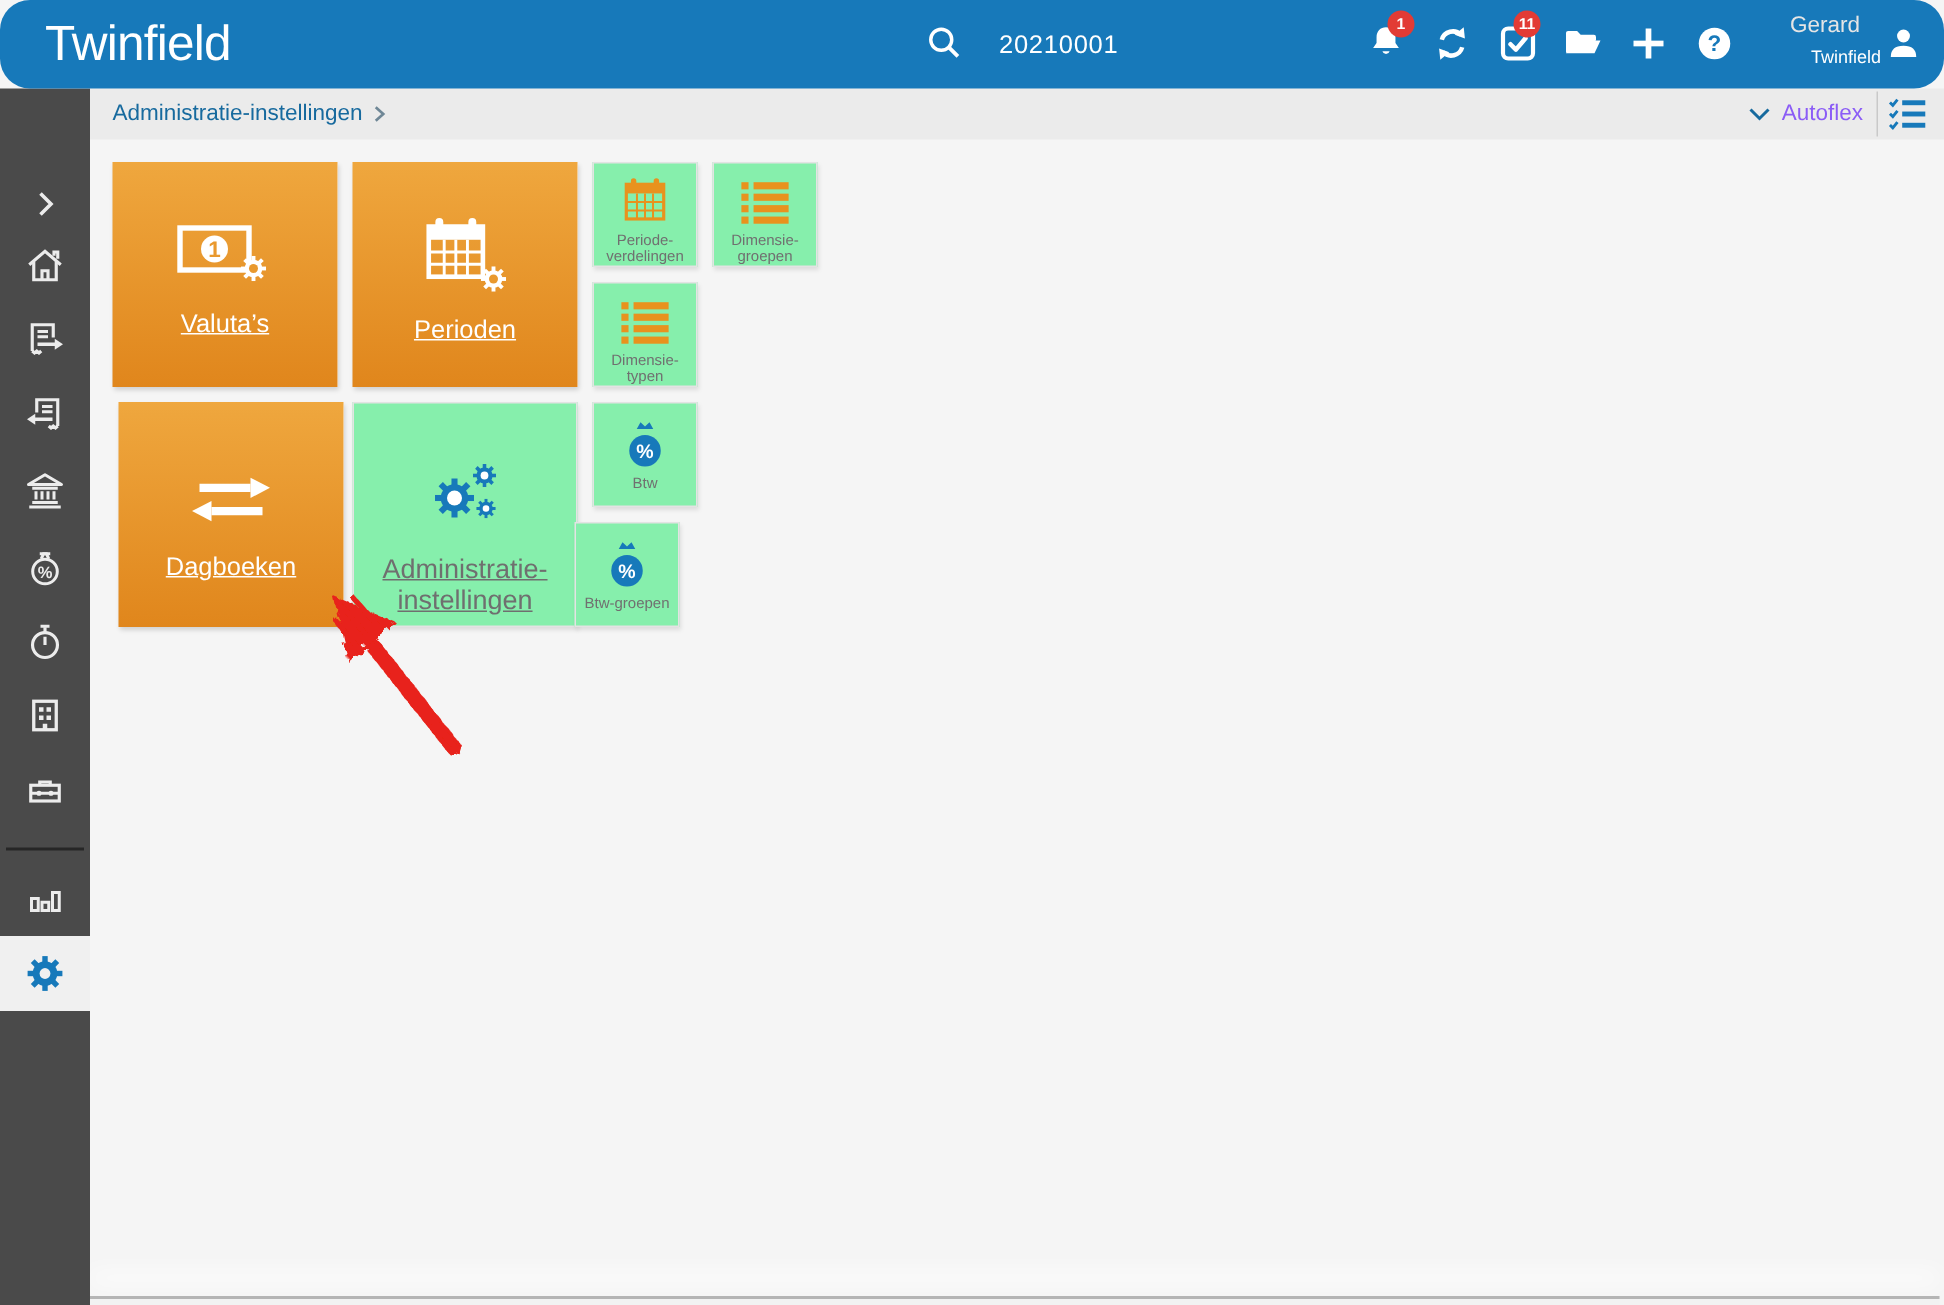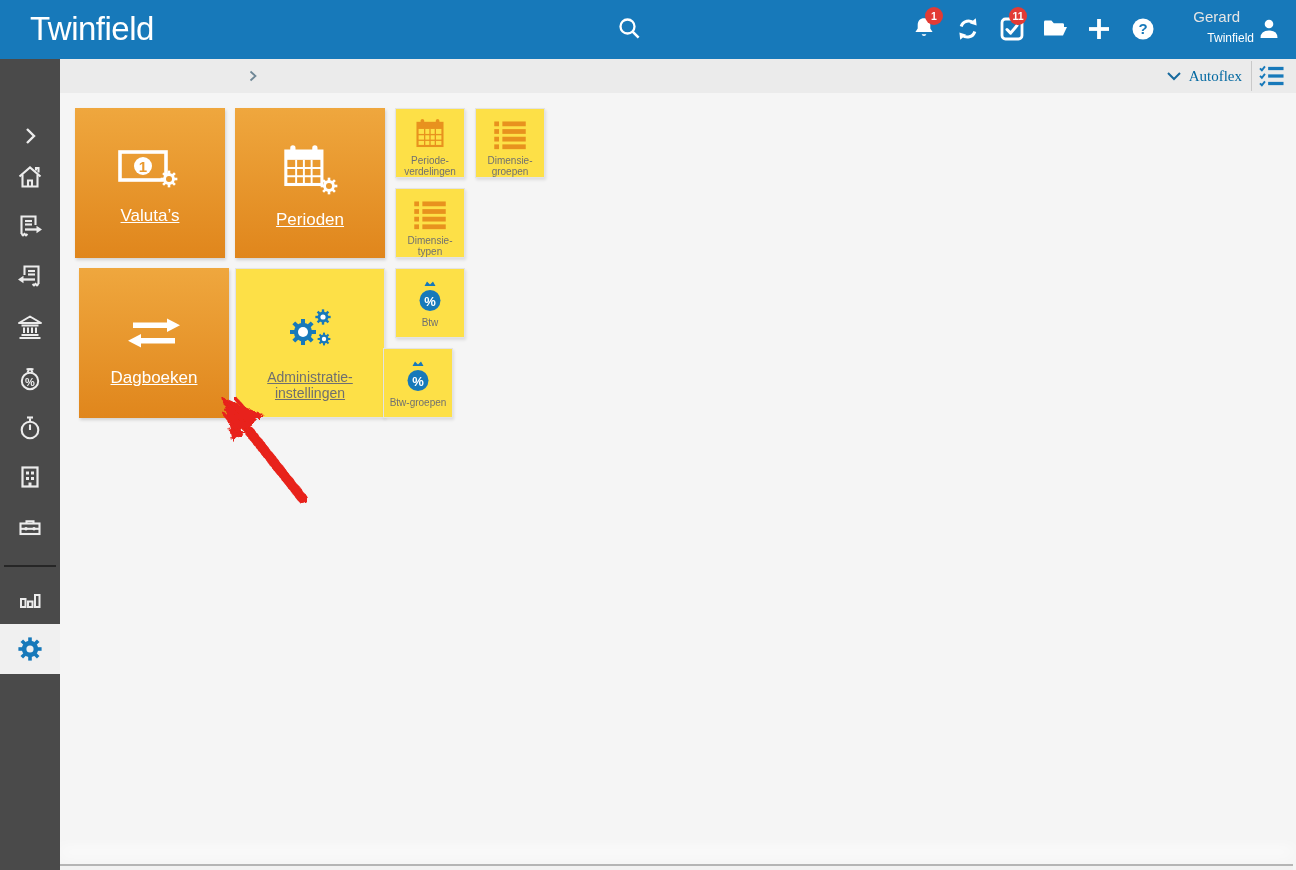--- a/index.html
+++ b/index.html
@@ -4,50 +4,50 @@
 <style>
   html,body{margin:0;padding:0;}
   body{
     width:1296px;height:870px;position:relative;overflow:hidden;
     font-family:"Liberation Sans","DejaVu Sans",sans-serif;
     background:#f5f5f5;-webkit-font-smoothing:antialiased;
   }
   .abs{position:absolute;}
 
   
-  .header{left:0;top:0;width:1296px;height:59px;background:#1779ba;z-index:5;}
+  .header{left:0;top:0;width:1296px;height:59px;background:#1779ba;z-index:5;border-radius:20px;}
   .logo{left:30px;top:0;height:59px;line-height:57px;color:#fff;font-size:33px;font-weight:500;letter-spacing:-0.5px;cursor:pointer;}
   .hicon{width:28px;height:28px;top:15px;color:#fff;cursor:pointer;}
   .search-icon{left:617px;top:16px;width:26px;height:26px;color:#fff;cursor:pointer;}
   .search-text{left:666px;top:0;height:59px;line-height:59px;color:#fff;font-size:17px;letter-spacing:0.5px;cursor:text;}
   .badge{min-width:18px;height:18px;border-radius:9px;background:#e23b35;color:#fff;
     font-size:10.5px;font-weight:bold;text-align:center;line-height:18px;padding:0 3px;box-sizing:border-box;z-index:6;}
   .user-name{right:56px;top:8px;color:#e5e5e5;font-size:15px;text-align:center;}
   .user-org{right:42px;top:31px;color:#fff;font-size:12px;text-align:right;}
 
   
   .sidebar{left:0;top:59px;width:60px;height:811px;background:#4a4a4a;z-index:4;}
   .sitem{left:0;width:60px;height:50px;display:flex;align-items:center;justify-content:center;color:#ececec;cursor:pointer;}
   .sitem.active{background:#f0f0f0;color:#1779ba;}
   .sdivider{left:4px;width:52px;height:0;border-top:2px solid #262626;}
 
   
   .crumbbar{left:60px;top:59px;width:1236px;height:34px;background:#ebebeb;}
   .crumb{left:15px;top:0;height:34px;line-height:34px;color:#176a9e;font-size:15px;cursor:pointer;}
   .crumb-sep{left:188px;top:11px;color:#7d93a5;}
-  .autoflex{right:54px;top:0;height:34px;line-height:34px;color:#0369a1;font-size:15px;cursor:pointer;display:flex;align-items:center;gap:8px;font-family:Liberation Serif, serif;}
+  .autoflex{right:54px;top:0;height:34px;line-height:34px;color:#8b5cf6;font-size:15px;cursor:pointer;display:flex;align-items:center;gap:8px;}
   .crumb-vdiv{right:44px;top:2px;height:30px;width:0;border-left:1px solid #c9c9c9;}
   .viewlist-icon{right:12px;top:6px;width:25px;height:22px;color:#1779ba;cursor:pointer;}
 
   
   .tile{box-sizing:border-box;cursor:pointer;display:flex;flex-direction:column;align-items:center;text-align:center;}
   .tile-orange{background:linear-gradient(180deg,#efa73e 0%,#e8963０ 50%,#e0861c 100%);
     background:linear-gradient(180deg,#efa73e,#e0861c);
     box-shadow:1px 2px 3px rgba(0,0,0,0.15);color:#fff;}
-  .tile-white{background:#fde047;border:1px solid #e3e3e3;box-shadow:1px 2px 3px rgba(0,0,0,0.10);}
+  .tile-white{background:#86efac;border:1px solid #e3e3e3;box-shadow:1px 2px 3px rgba(0,0,0,0.10);}
   .tile-large{width:150px;height:150px;padding-top:36px;}
   .tile-large .lbl{margin-top:14px;font-size:17px;white-space:pre-line;line-height:1.15;text-decoration:underline;}
   .tile-white .lbl{color:#6f6f6f;}
   .tile-small{width:70px;height:70px;padding-top:9px;}
   .tile-small .lbl{margin-top:5px;font-size:10px;line-height:1.12;color:#707070;white-space:pre-line;}
   .ticon{display:block;}
 
   
   .bottom-edge{left:60px;top:864px;width:1233px;height:6px;background:#f2f2f2;border-top:2px solid #b5b5b5;
     box-shadow:0 -16px 14px rgba(255,255,255,0.9);}
@@ -101,20 +101,21 @@
   </defs>
 </svg>
 
 <div class="abs header">
   <div class="abs logo">Twinfield</div>
 
   <svg class="abs search-icon" viewBox="0 0 26 26">
     <circle cx="10.5" cy="10.5" r="7" fill="none" stroke="currentColor" stroke-width="2.3"></circle>
     <line x1="15.6" y1="15.6" x2="21.6" y2="21.6" stroke="currentColor" stroke-width="2.5"></line>
   </svg>
+  <div class="abs search-text">20210001</div>
 
   <svg class="abs hicon" style="left:910px" viewBox="0 0 28 28">
     <path d="M14 3.2 c-3.8 0 -6.3 2.7 -6.3 6.6 V13.6 L5.4 17 h17.2 L20.3 13.6 V9.8 c0 -3.9 -2.5 -6.6 -6.3 -6.6 z" fill="currentColor"></path>
     <path d="M11.6 19.2 a2.5 2.5 0 0 0 4.8 0 z" fill="currentColor"></path>
   </svg>
   <div class="abs badge" style="left:925px;top:7px">1</div>
 
   <svg class="abs hicon" style="left:954px" viewBox="0 0 28 28">
     <g fill="none" stroke="currentColor" stroke-width="3">
       <path d="M7.2 11.5 A 7.6 7.6 0 0 1 20 8.3"></path>
@@ -264,20 +265,21 @@
     <svg width="30" height="30" viewBox="-15 -15 30 30">
       <g fill="currentColor">
           <use href="#gear-shape"></use>
         </g>
       <circle r="3.6" fill="#f0f0f0"></circle>
     </svg>
   </div>
 </div>
 
 <div class="abs crumbbar">
+  <div class="abs crumb">Administratie-instellingen</div>
   <svg class="abs crumb-sep" width="10" height="12" viewBox="0 0 10 12">
     <path d="M2.5 1.5 l5 4.5 l-5 4.5" fill="none" stroke="#6f8796" stroke-width="1.8"></path>
   </svg>
   <div class="abs autoflex">
     <svg width="14" height="9" viewBox="0 0 14 9">
       <path d="M1 1 l6 6 l6 -6" fill="none" stroke="#176a9e" stroke-width="2"></path>
     </svg>
     <span>Autoflex</span>
   </div>
   <div class="abs crumb-vdiv"></div>
@@ -365,21 +367,21 @@
     <circle cx="22" cy="27" r="5" fill="#ffffff"></circle>
     <g transform="translate(42,12) scale(0.66)" fill="currentColor">
         <use href="#gear-shape"></use>
       </g>
     <circle cx="42" cy="12" r="2.6" fill="#ffffff"></circle>
     <g transform="translate(43,34) scale(0.55)" fill="currentColor">
         <use href="#gear-shape"></use>
       </g>
     <circle cx="43" cy="34" r="2.2" fill="#ffffff"></circle>
   </svg>
-  <div class="lbl" style="font-size:14px">Administratie-
+  <div class="lbl" style="font-size:18px">Administratie-
 instellingen</div>
 </div>
 
 <div class="abs tile tile-white tile-small" style="left:395px;top:268px">
   <svg class="ticon" width="30" height="34" viewBox="0 0 30 34" style="color:#1779ba">
     <use href="#bag-shape"></use>
   </svg>
   <div class="lbl">Btw</div>
 </div>
 

